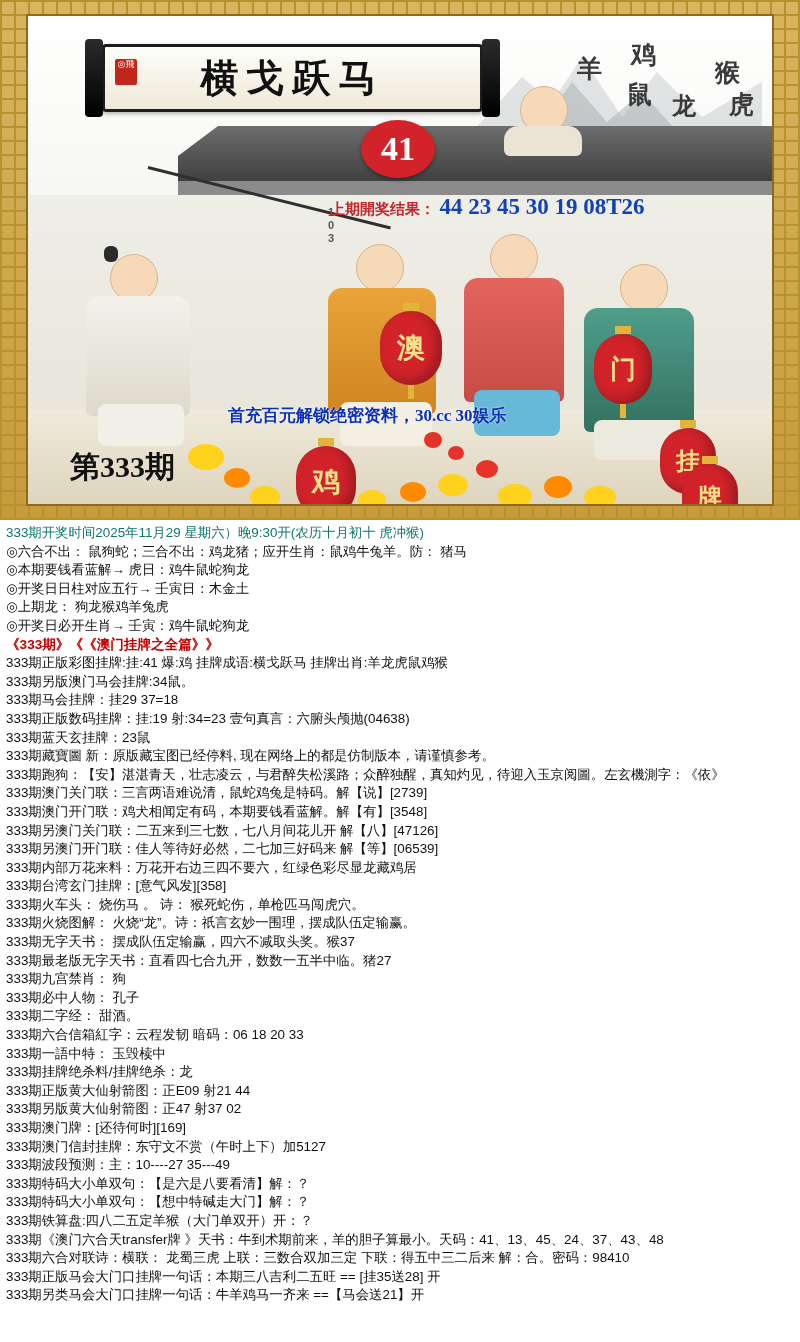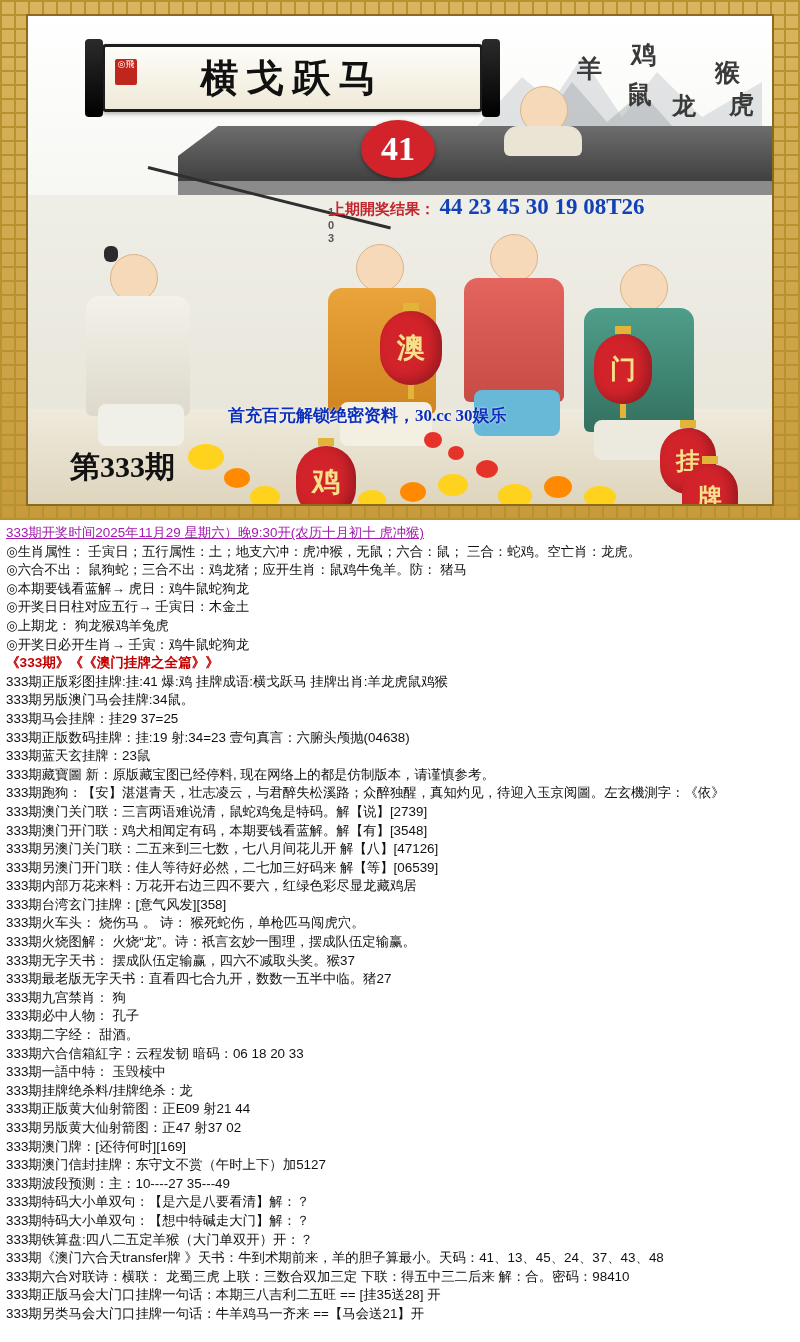--- a/index.html
+++ b/index.html
@@ -82,21 +82,21 @@
   .issue{position:absolute;left:42px;bottom:16px;font-size:30px;font-weight:bold;color:#111;
     font-family:"Liberation Serif",serif;}
 
   .spark{position:absolute;background:#ffd21e;border-radius:50%;}
   .spark.o{background:#ff8a00;}
   .spark.r{background:#e5332a;}
 
   
   .body{padding:4px 6px 10px 6px;font-size:13.4px;line-height:18.6px;color:#111;}
   .body .ln{white-space:nowrap;overflow:hidden;}
-  .red{color:#a21caf;text-decoration:underline;}
+  .red{color:#0f766e;}
   .title-line{color:#c00000;font-weight:bold;font-size:13.6px;}
 </style>
 </head>
 <body>
 
 <div class="page">
 
   <div class="poster">
     <div class="poster-border"></div>
     <div class="poster-inner">
@@ -189,30 +189,29 @@
       <div class="spark r" style="left:420px;top:430px;width:16px;height:14px;"></div>
 
       <div class="watermark">首充百元解锁绝密资料，30.cc 30娱乐</div>
 
       <div class="issue">第333期</div>
     </div>
   </div>
 
   <div class="body">
     <div class="ln red">333期开奖时间2025年11月29 星期六）晚9:30开(农历十月初十 虎冲猴)</div>
-    <div class="ln">◎生肖属性： 壬寅日；五行属性：土；地支六冲：虎冲猴，无鼠；六合：鼠； 三合：蛇鸡。空亡肖：龙虎。</div>
     <div class="ln">◎六合不出： 鼠狗蛇；三合不出：鸡龙猪；应开生肖：鼠鸡牛兔羊。防： 猪马</div>
     <div class="ln">◎本期要钱看蓝解→ 虎日：鸡牛鼠蛇狗龙</div>
     <div class="ln">◎开奖日日柱对应五行→ 壬寅日：木金土</div>
     <div class="ln">◎上期龙： 狗龙猴鸡羊兔虎</div>
     <div class="ln">◎开奖日必开生肖→ 壬寅：鸡牛鼠蛇狗龙</div>
     <div class="ln title-line">《333期》《《澳门挂牌之全篇》》</div>
     <div class="ln">333期正版彩图挂牌:挂:41 爆:鸡 挂牌成语:横戈跃马 挂牌出肖:羊龙虎鼠鸡猴</div>
     <div class="ln">333期另版澳门马会挂牌:34鼠。</div>
-    <div class="ln">333期马会挂牌：挂29 37=25</div>
+    <div class="ln">333期马会挂牌：挂29 37=18</div>
     <div class="ln">333期正版数码挂牌：挂:19 射:34=23 壹句真言：六腑头颅抛(04638)</div>
     <div class="ln">333期蓝天玄挂牌：23鼠</div>
     <div class="ln">333期藏寶圖 新：原版藏宝图已经停料, 现在网络上的都是仿制版本，请谨慎参考。</div>
     <div class="ln">333期跑狗：【安】湛湛青天，壮志凌云，与君醉失松溪路；众醉独醒，真知灼见，待迎入玉京阅圖。左玄機測字：《依》</div>
     <div class="ln">333期澳门关门联：三言两语难说清，鼠蛇鸡兔是特码。解【说】[2739]</div>
     <div class="ln">333期澳门开门联：鸡犬相闻定有码，本期要钱看蓝解。解【有】[3548]</div>
     <div class="ln">333期另澳门关门联：二五来到三七数，七八月间花儿开 解【八】[47126]</div>
     <div class="ln">333期另澳门开门联：佳人等待好必然，二七加三好码来 解【等】[06539]</div>
     <div class="ln">333期内部万花来料：万花开右边三四不要六，红绿色彩尽显龙藏鸡居</div>
     <div class="ln">333期台湾玄门挂牌：[意气风发][358]</div>

